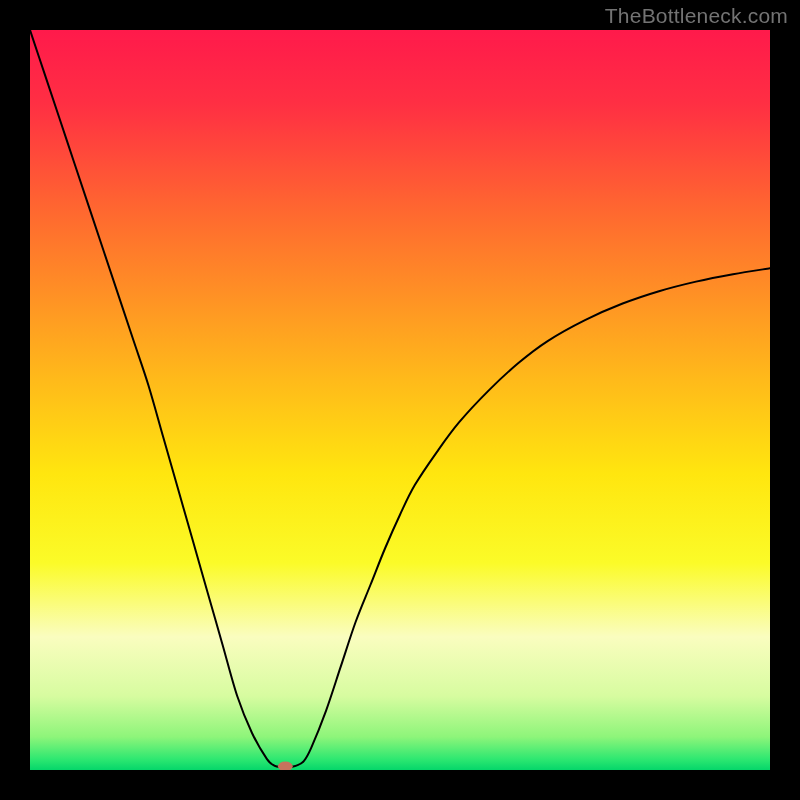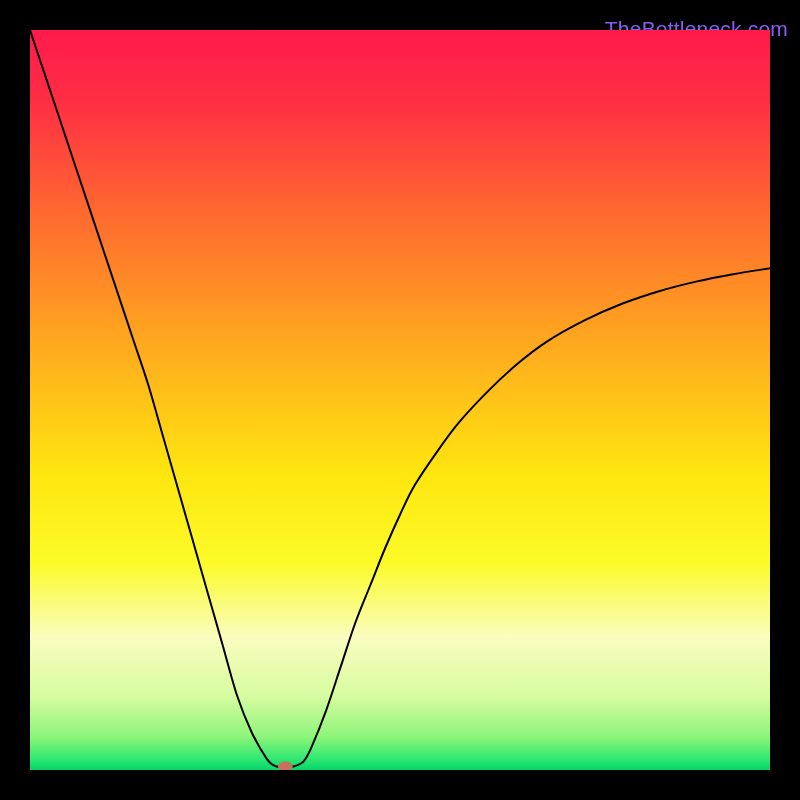--- a/index.html
+++ b/index.html
@@ -22,26 +22,25 @@
     top: 30px;
     left: 30px;
     width: 740px;
     height: 740px;
     overflow: hidden;
   }
   .watermark {
     position: absolute;
     top: 4px;
     right: 12px;
-    color: #8b5cf6;
+    color: #737373;
     font-size: 21px;
     font-weight: 400;
     letter-spacing: 0.2px;
     font-family: Arial, Helvetica, sans-serif;
-    margin-top: 13px;
   }
   svg { display: block; }
 </style>
 </head>
 <body>
 
 <div class="frame">
 
   <div class="watermark">TheBottleneck.com</div>
 

